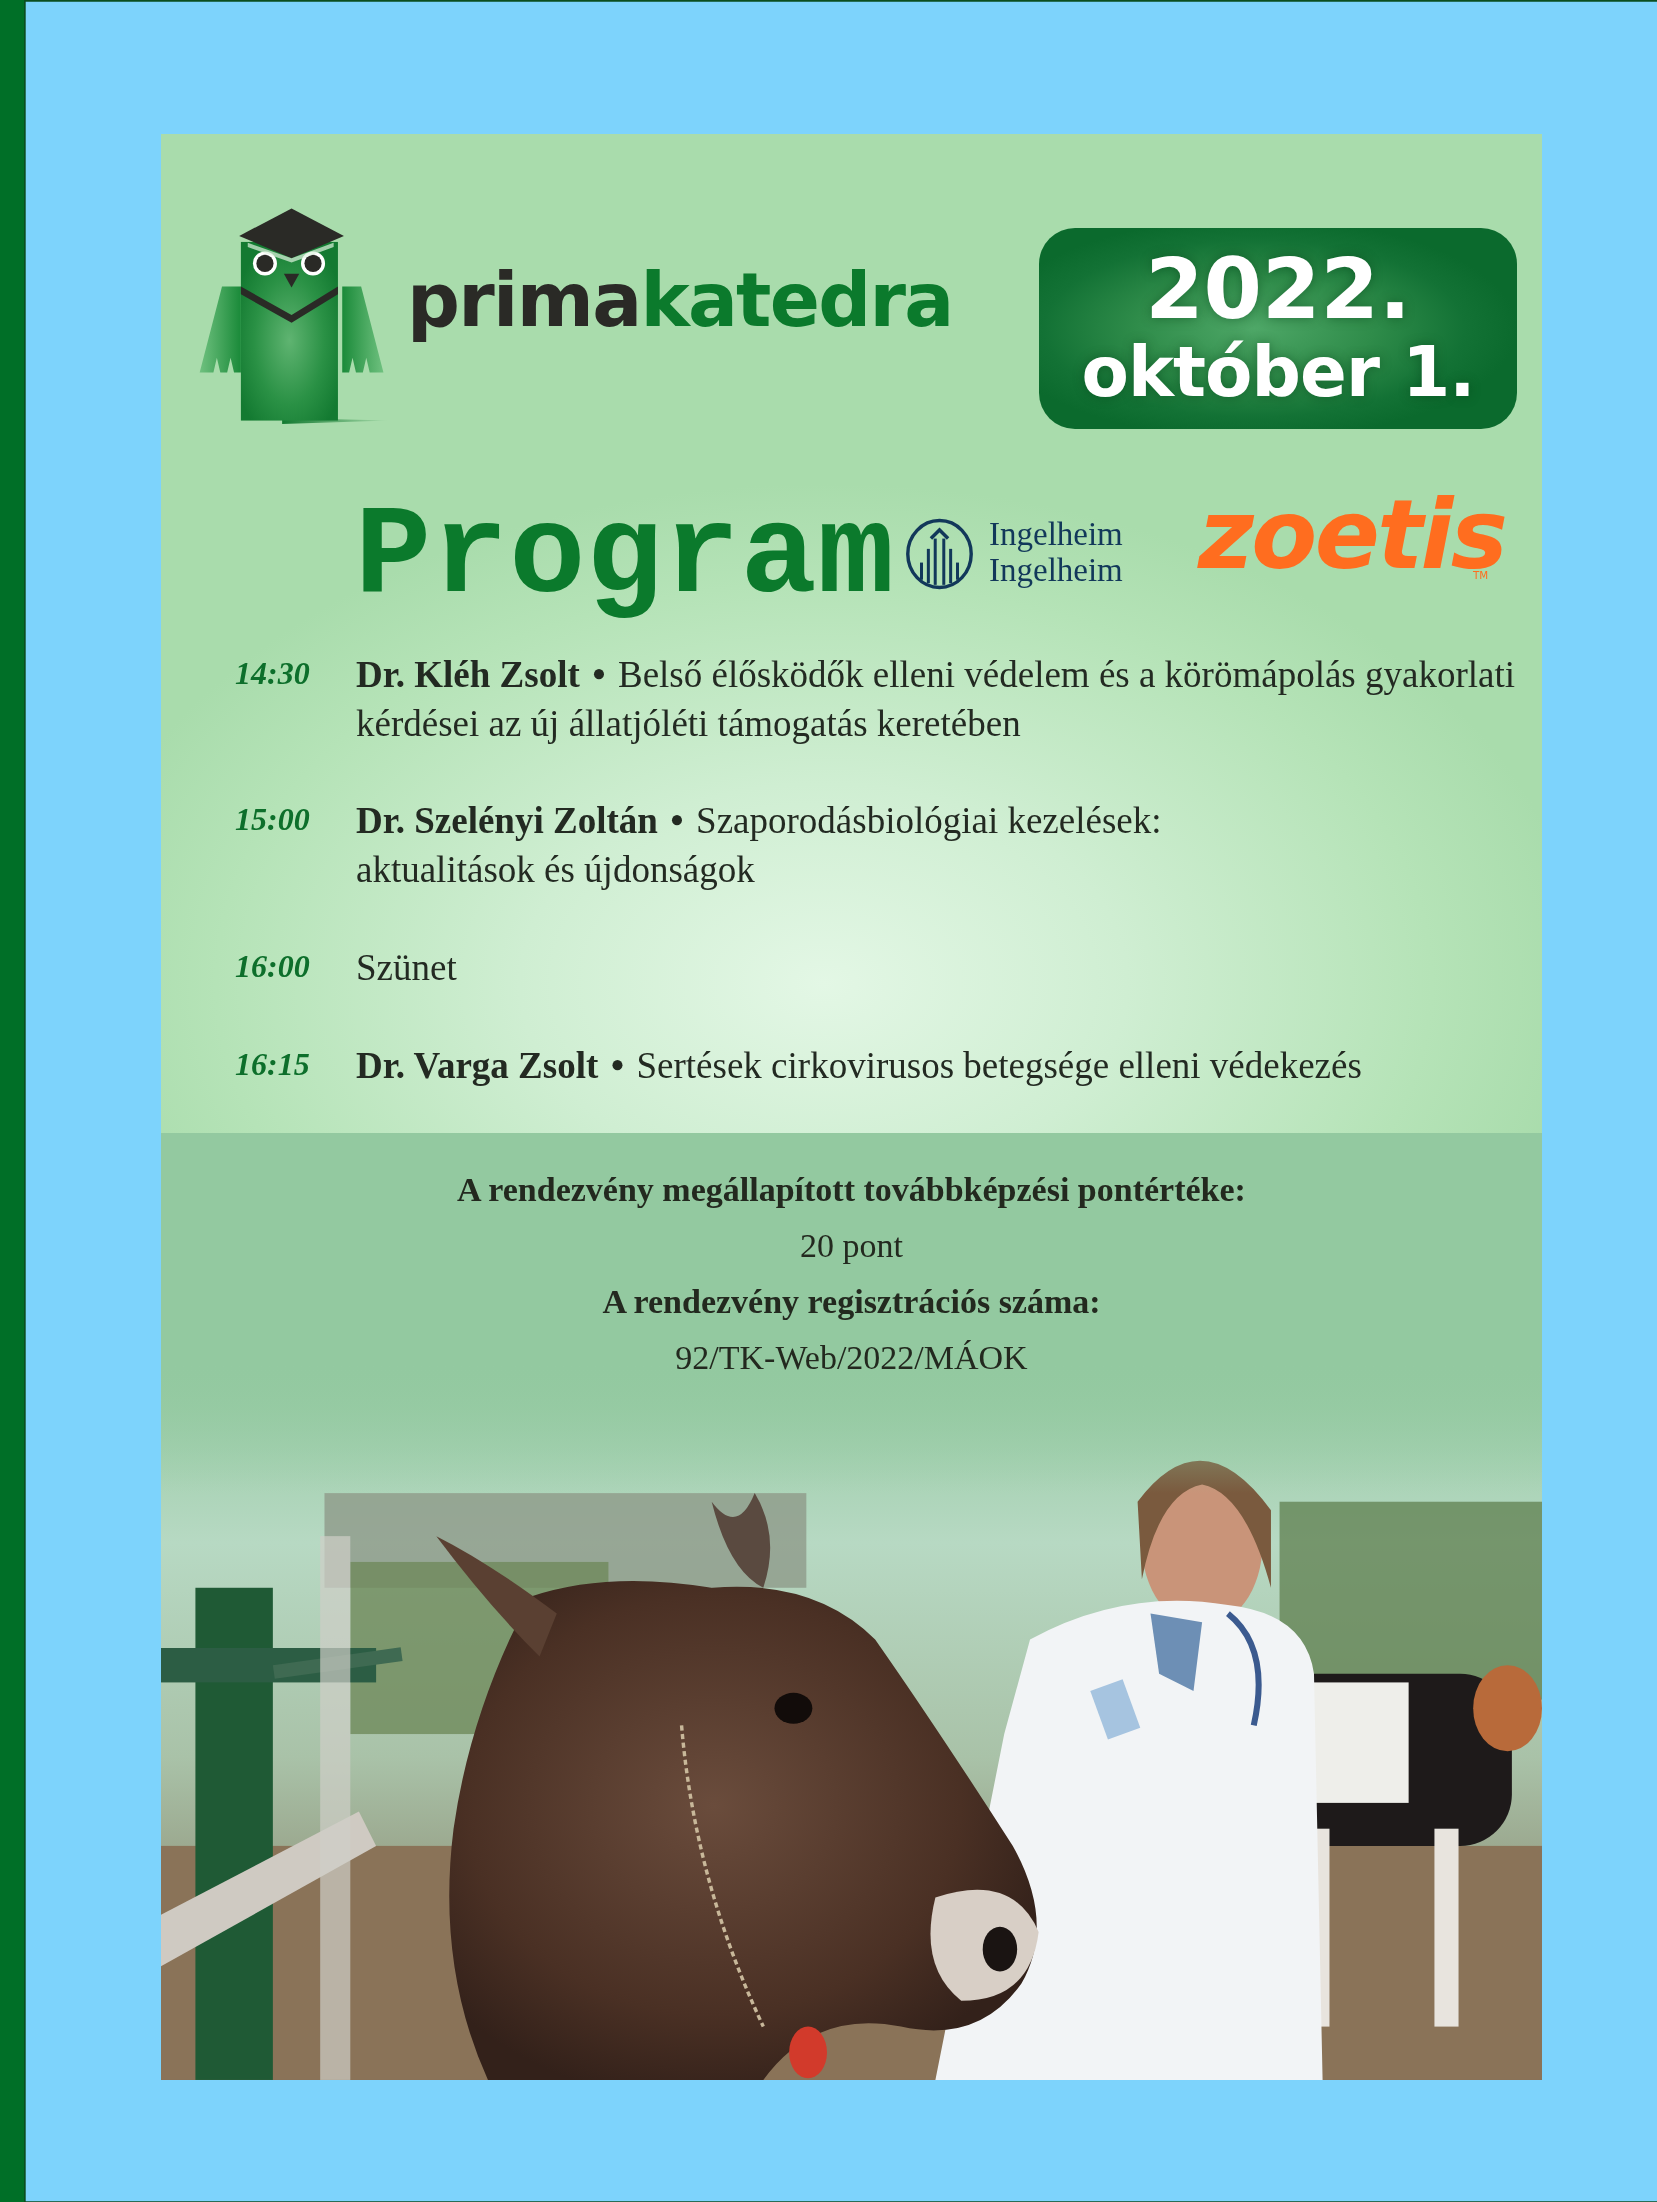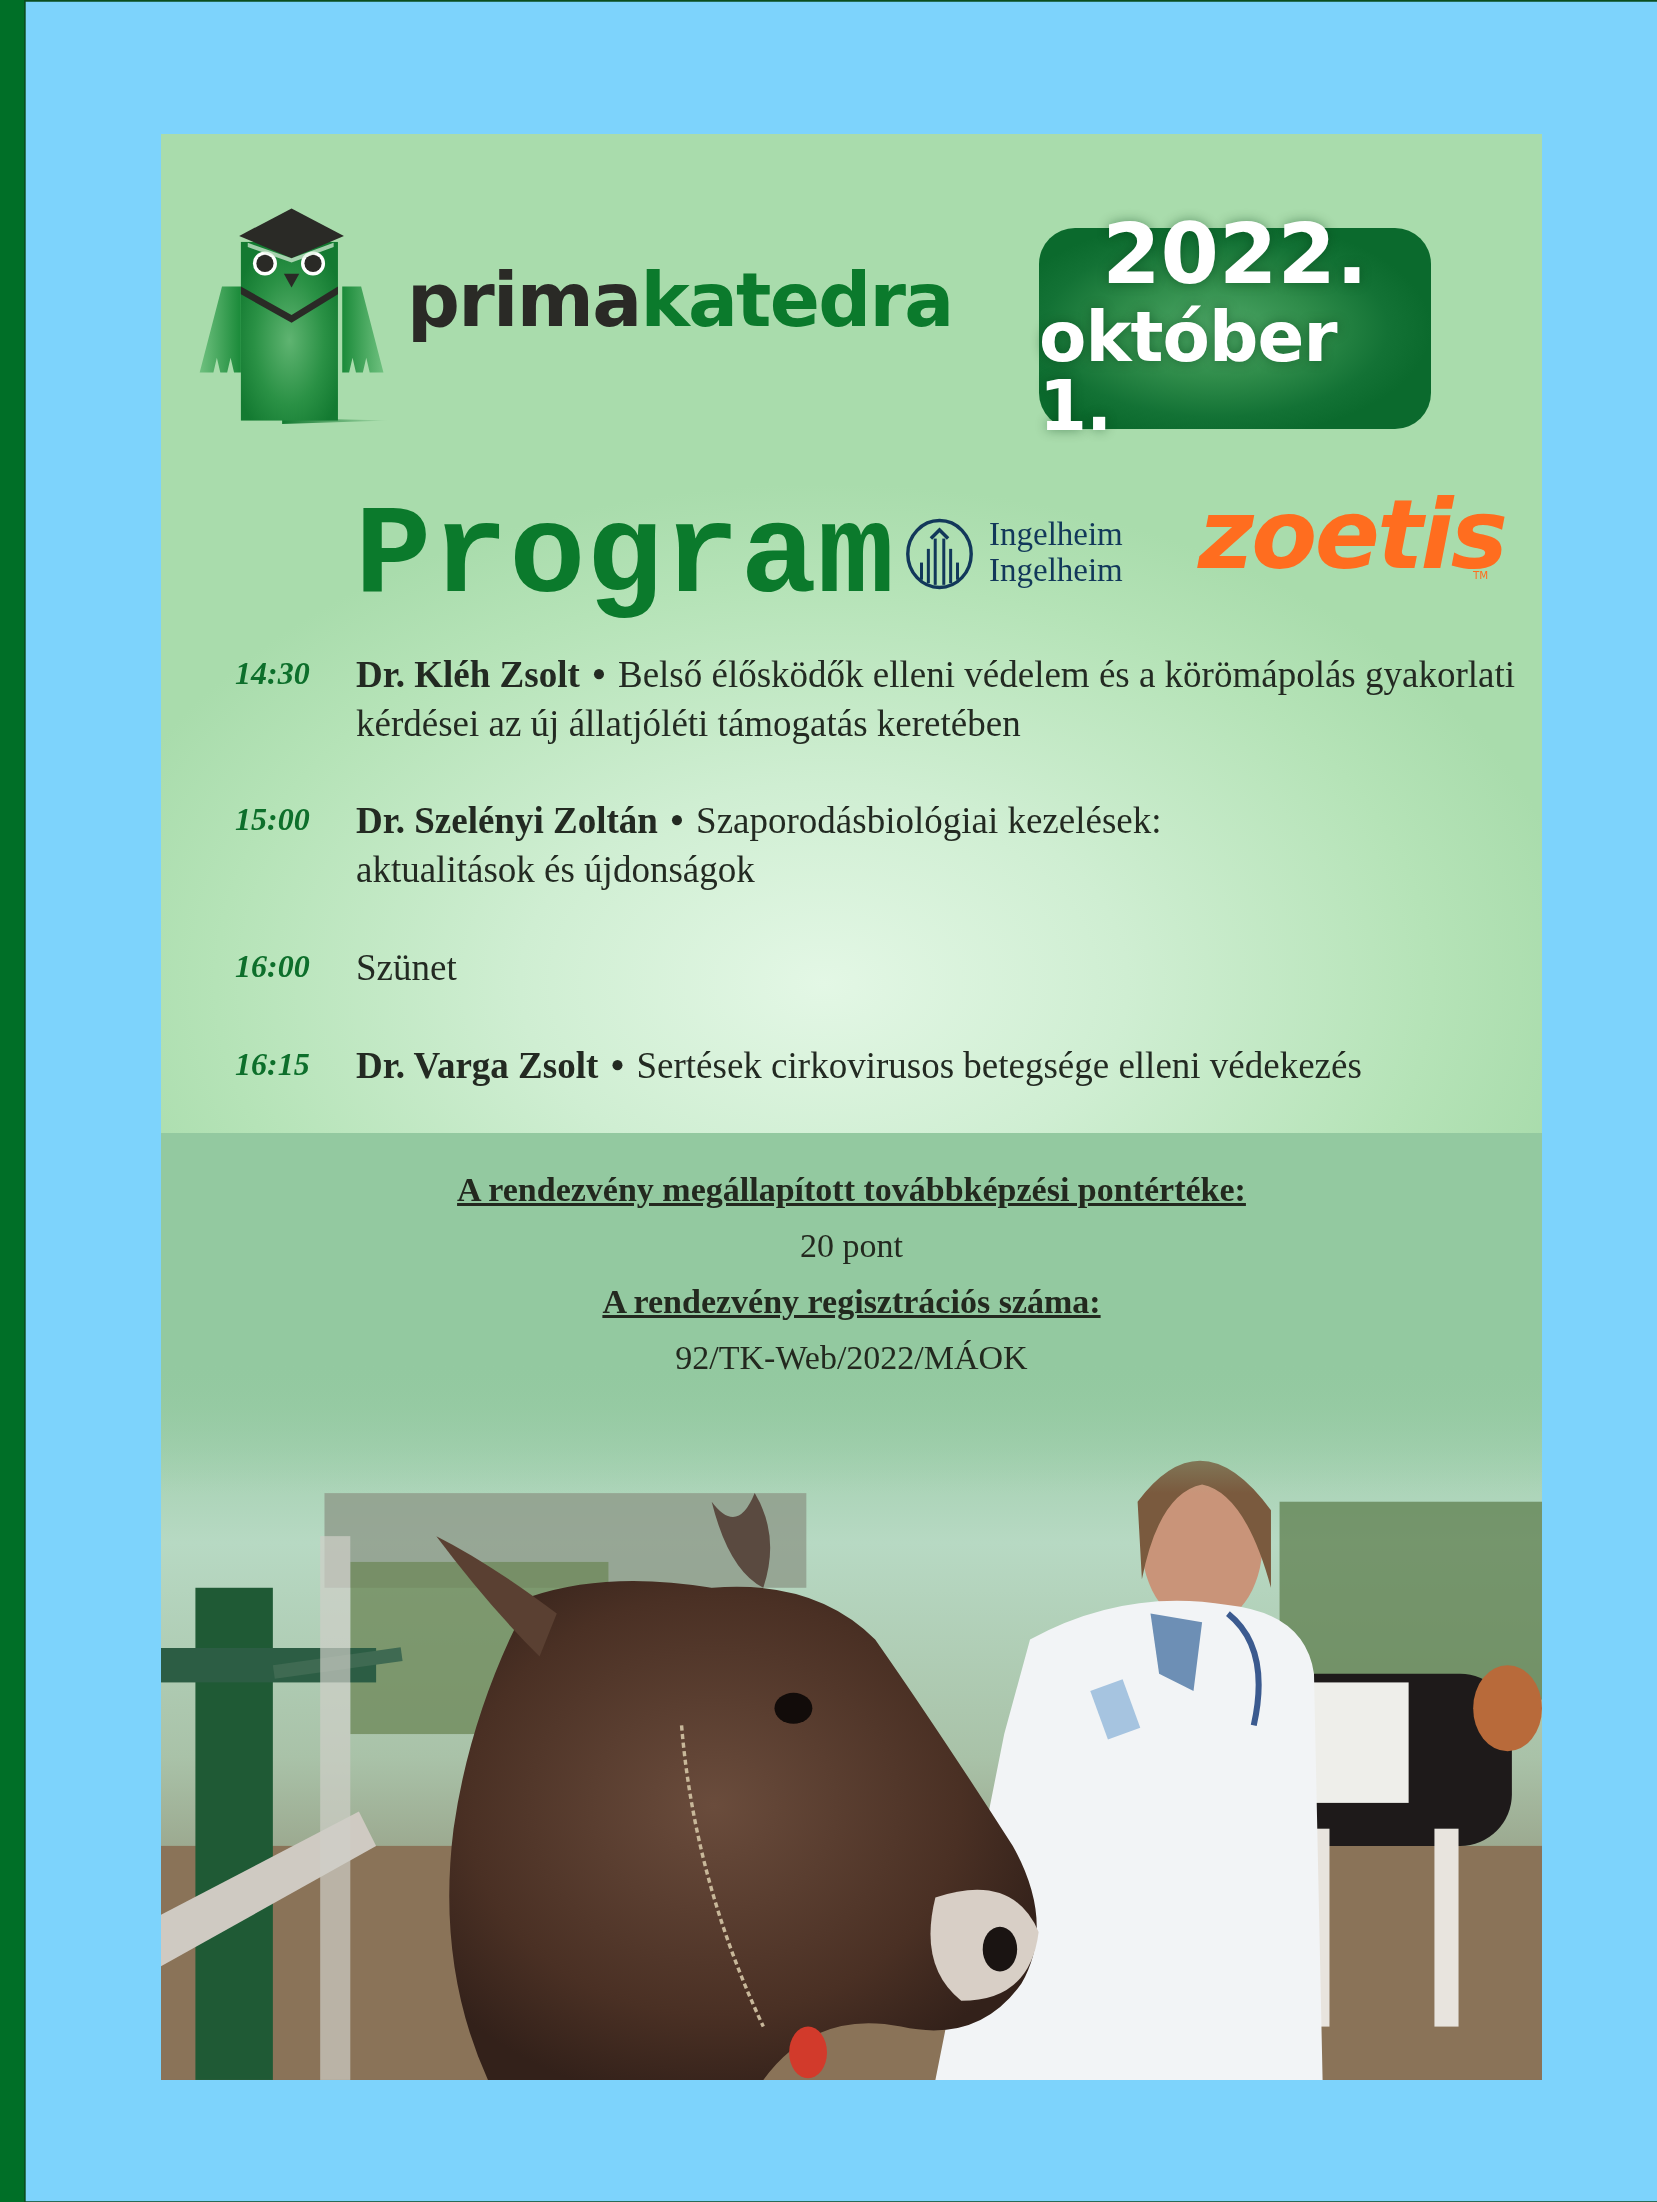--- a/index.html
+++ b/index.html
@@ -12,21 +12,21 @@
   .lower-bg { position: absolute; left: 0; top: 999px; width: 1381px; height: 947px; background: #93c9a0; }
 
   
   .owl { position: absolute; left: 35px; top: 71px; width: 198px; height: 219px; }
   .brand-name { position: absolute; left: 246px; top: 129px; font-family: "DejaVu Sans", sans-serif; font-weight: bold; font-size: 74px; letter-spacing: -1.7px; line-height: 1; }
   .brand-prima { color: #2a2a26; }
   .brand-katedra { color: #0b7a2c; }
   .brand-sub { position: absolute; left: 365px; top: 234px; font-family: "DejaVu Sans", sans-serif; font-size: 53px; color: #2b2b26; letter-spacing: 19px; font-weight: normal; line-height: 1; }
 
   
-  .date-badge { position: absolute; left: 878px; top: 94px; width: 392px; height: 201px; border-radius: 36px;
+  .date-badge { position: absolute; left: 878px; top: 94px; width: 478px; height: 201px; border-radius: 36px;
     background: radial-gradient(ellipse 55% 55% at 45% 50%, #4ea767 0%, #2f8c4a 45%, #137235 80%, #0b6a2d 100%);
     display: flex; flex-direction: column; align-items: center; justify-content: center; }
   .date-line { color: #ffffff; font-family: "DejaVu Sans", sans-serif; font-weight: bold; line-height: 1; text-shadow: 0 0 12px rgba(0,60,20,0.45); }
   .date-year { font-size: 84px; margin-top: -3.4px; }
   .date-day { font-size: 69px; margin-top: 6.9px; letter-spacing: -0.9px; }
 
   
   .program-title { position: absolute; left: 194px; top: 360px; font-family: Liberation Mono, monospace; font-weight: bold; font-size: 127px; color: #0b7a2c; line-height: 1; letter-spacing: 0.9px; }
 
   
@@ -40,21 +40,21 @@
   .schedule { position: absolute; left: 74px; top: 516px; width: 1291px; }
   .item { position: absolute; left: 0; width: 1291px; }
   .time { position: absolute; left: 0; top: 5.2px; font-family: "Liberation Serif", serif; font-style: italic; font-weight: bold; font-size: 32px; color: #0d6f2b; }
   .desc { position: absolute; left: 121px; top: 0; width: 1162px; font-family: Liberation Serif, serif; font-size: 37px; line-height: 49px; color: #232a22; }
   .speaker { font-weight: bold; }
   .bullet { font-weight: bold; margin: 0 3.4px; }
 
   
   .credits { position: absolute; left: 0; top: 1028px; width: 1381px; text-align: center; font-family: "Liberation Serif", serif; color: #23291f; }
   .credit-line { font-size: 34px; line-height: 56px; }
-  .credit-bold { font-weight: bold; text-decoration: underline; }
+  .credit-bold { font-weight: bold; }
 
   
   .photo { position: absolute; left: 0; top: 1230px; width: 1381px; height: 716px; overflow: hidden; }
   .photo svg { display: block; }
 </style>
 </head>
 <body>
 
 <div class="frame">
   <div class="panel">

